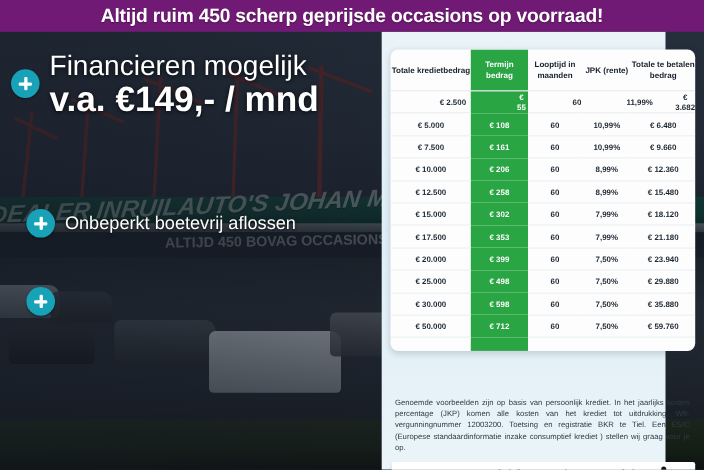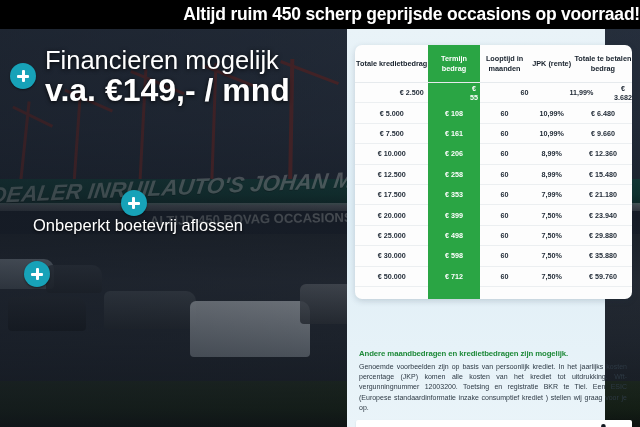--- a/index.html
+++ b/index.html
@@ -6,22 +6,22 @@
   body{
     width:640px;height:427px;overflow:hidden;
     font-family:"Liberation Sans", sans-serif;
     background:#222b3a;
   }
   .stage{position:relative;width:640px;height:427px;overflow:hidden;}
 
   
   .banner{
     position:absolute;left:0;top:0;width:640px;height:29px;
-    background:#000000;
-    display:flex;align-items:center;justify-content:flex-end;
+    background:#701a75;
+    display:flex;align-items:center;justify-content:center;
   }
   .banner-text{
     color:#ffffff;font-size:17.5px;font-weight:bold;letter-spacing:-0.2px;
     text-shadow:0 1px 1px rgba(0,0,0,.35);white-space:nowrap;
   }
 
   
   .photo{
     position:absolute;left:0;top:29px;width:640px;height:398px;
     background:
@@ -196,21 +196,21 @@
     <div class="hero">
       <div class="hero-row">
         <div class="plus hero-plus"></div>
         <div class="hero-texts">
           <div class="hero-l1">Financieren mogelijk</div>
           <div class="hero-l2">v.a. €149,- / mnd</div>
         </div>
       </div>
     </div>
 
-    <div class="feature" style="left:24px;top:161px;flex-direction:column;">
+    <div class="feature" style="left:24px;top:161px;">
       <div class="plus"></div>
       <div class="feature-label">Onbeperkt boetevrij aflossen</div>
     </div>
 
     <div class="feature" style="left:24px;top:232px;">
       <div class="plus"></div>
     </div>
 
   </div>
 
@@ -264,20 +264,27 @@
             <td>€ 12.360</td>
           </tr>
           <tr>
             <td>€ 12.500</td>
             <td class="gcol">€ 258</td>
             <td>60</td>
             <td>8,99%</td>
             <td>€ 15.480</td>
           </tr>
           <tr>
+            <td>€ 15.000</td>
+            <td class="gcol">€ 302</td>
+            <td>60</td>
+            <td>7,99%</td>
+            <td>€ 18.120</td>
+          </tr>
+          <tr>
             <td>€ 17.500</td>
             <td class="gcol">€ 353</td>
             <td>60</td>
             <td>7,99%</td>
             <td>€ 21.180</td>
           </tr>
           <tr>
             <td>€ 20.000</td>
             <td class="gcol">€ 399</td>
             <td>60</td>
@@ -309,21 +316,20 @@
             <td></td>
             <td class="gcol"></td>
             <td></td>
             <td></td>
             <td></td>
           </tr>
         </tbody>
       </table>
     </div>
 
-    <div class="note-title">Andere maandbedragen en kredietbedragen zijn mogelijk.</div>
     <div class="note-body">Genoemde voorbeelden zijn op basis van persoonlijk krediet. In het jaarlijks kosten percentage (JKP) komen alle kosten van het krediet tot uitdrukking. Wft-vergunningnummer 12003200. Toetsing en registratie BKR te Tiel. Een ESIC (Europese standaardinformatie inzake consumptief krediet ) stellen wij graag voor je op.</div>
 
     <div class="warn">
       <div class="warn-text">Let op! Geld lenen kost geld</div>
       <div class="warn-logo">
         <svg width="26" height="22" viewBox="0 0 26 22" aria-hidden="true">
           <rect x="0.5" y="11" width="7" height="7" fill="#e03030" stroke="#111820" stroke-width="1.2"></rect>
           <line x1="7.5" y1="14.5" x2="13" y2="14.5" stroke="#111820" stroke-width="1.4"></line>
           <circle cx="19.4" cy="3.3" r="2.3" fill="#111820"></circle>
           <path d="M18.6 6.2 L15.2 9.6 L13.4 14.3" stroke="#111820" stroke-width="2.1" fill="none" stroke-linecap="round"></path>

